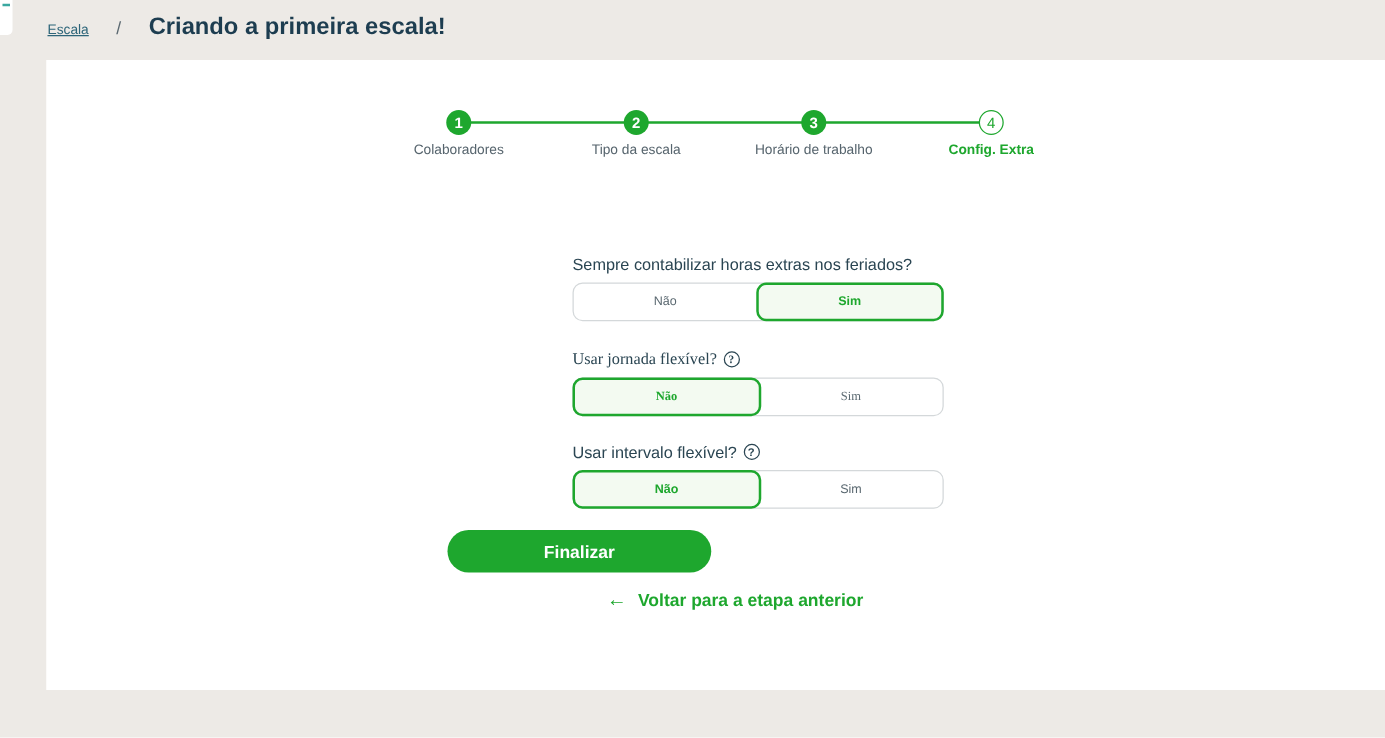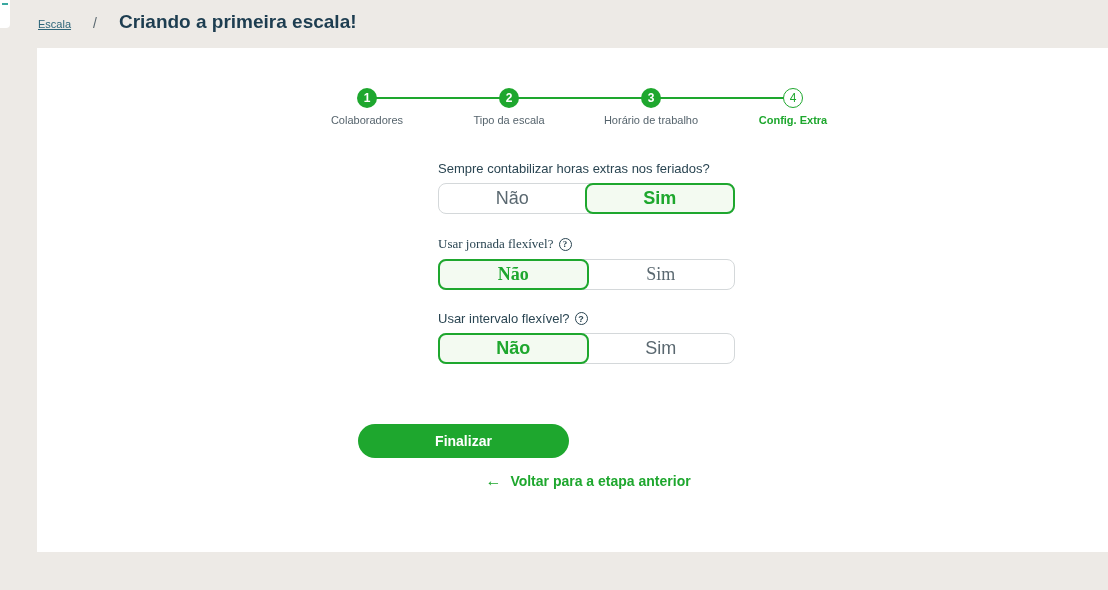--- a/index.html
+++ b/index.html
@@ -69,41 +69,41 @@
   }
   .step.current .step-circle {
     background: #ffffff; border: 1.5px solid var(--accent); color: var(--accent);
   }
   .step-label {
     margin-top: 6px; font-size: 11px; color: var(--muted); white-space: nowrap;
   }
   .step.current .step-label { color: var(--accent); font-weight: bold; }
 
   
-  .toggle-row { position: absolute; left: 401px; width: 297px; }
+  .toggle-row { position: absolute; left: 421px; width: 297px; margin-top: 43px; }
   .toggle-row.t1 { top: 113px; }
   .toggle-row.t2 { top: 188px; font-family: Liberation Serif, serif; }
   .toggle-row.t3 { top: 263px; }
   .q-label {
     font-size: 13px; color: #2a4552; margin-bottom: 7px;
     display: flex; align-items: center; gap: 5px;
   }
   .help {
     width: 13px; height: 13px; border: 1px solid #2a4552; border-radius: 50%;
     display: inline-flex; align-items: center; justify-content: center;
     font-size: 9px; font-weight: bold; color: #2a4552; cursor: pointer;
     flex: 0 0 auto;
   }
   .seg {
     display: flex; height: 31px; background: #ffffff;
     border: 1px solid var(--border); border-radius: 8px;
   }
   .opt {
     flex: 1 1 0; display: flex; align-items: center; justify-content: center;
-    font-size: 18px; color: #5a6870; cursor: pointer;
+    font-size: 10px; color: #5a6870; cursor: pointer;
   }
   .opt.selected {
     background: var(--accent-light); border: 2px solid var(--accent);
     border-radius: 8px; margin: -1px; color: var(--accent); font-weight: bold;
   }
 
   
   .actions {
     position: absolute; top: 376px; left: 321px;
     display: flex; gap: 9px;

